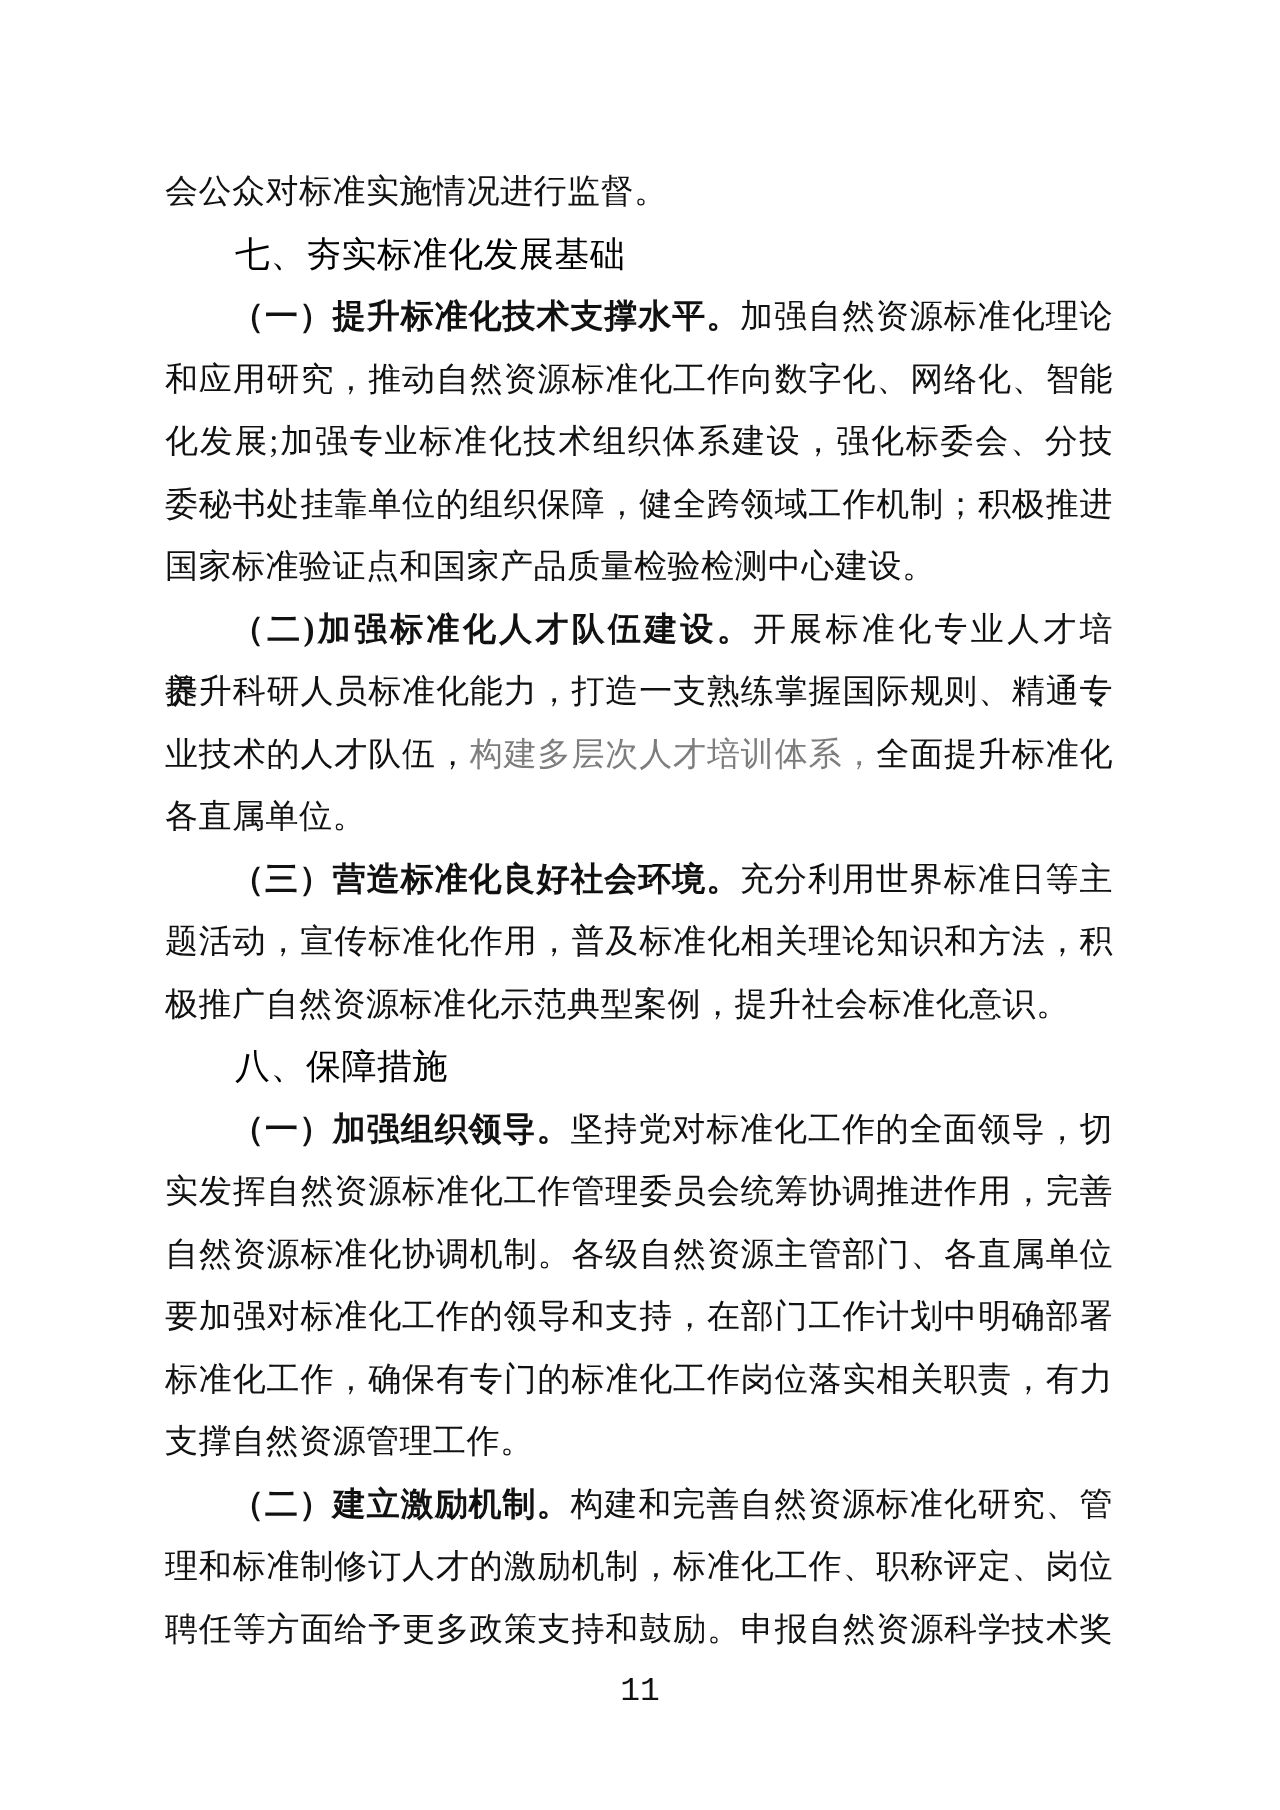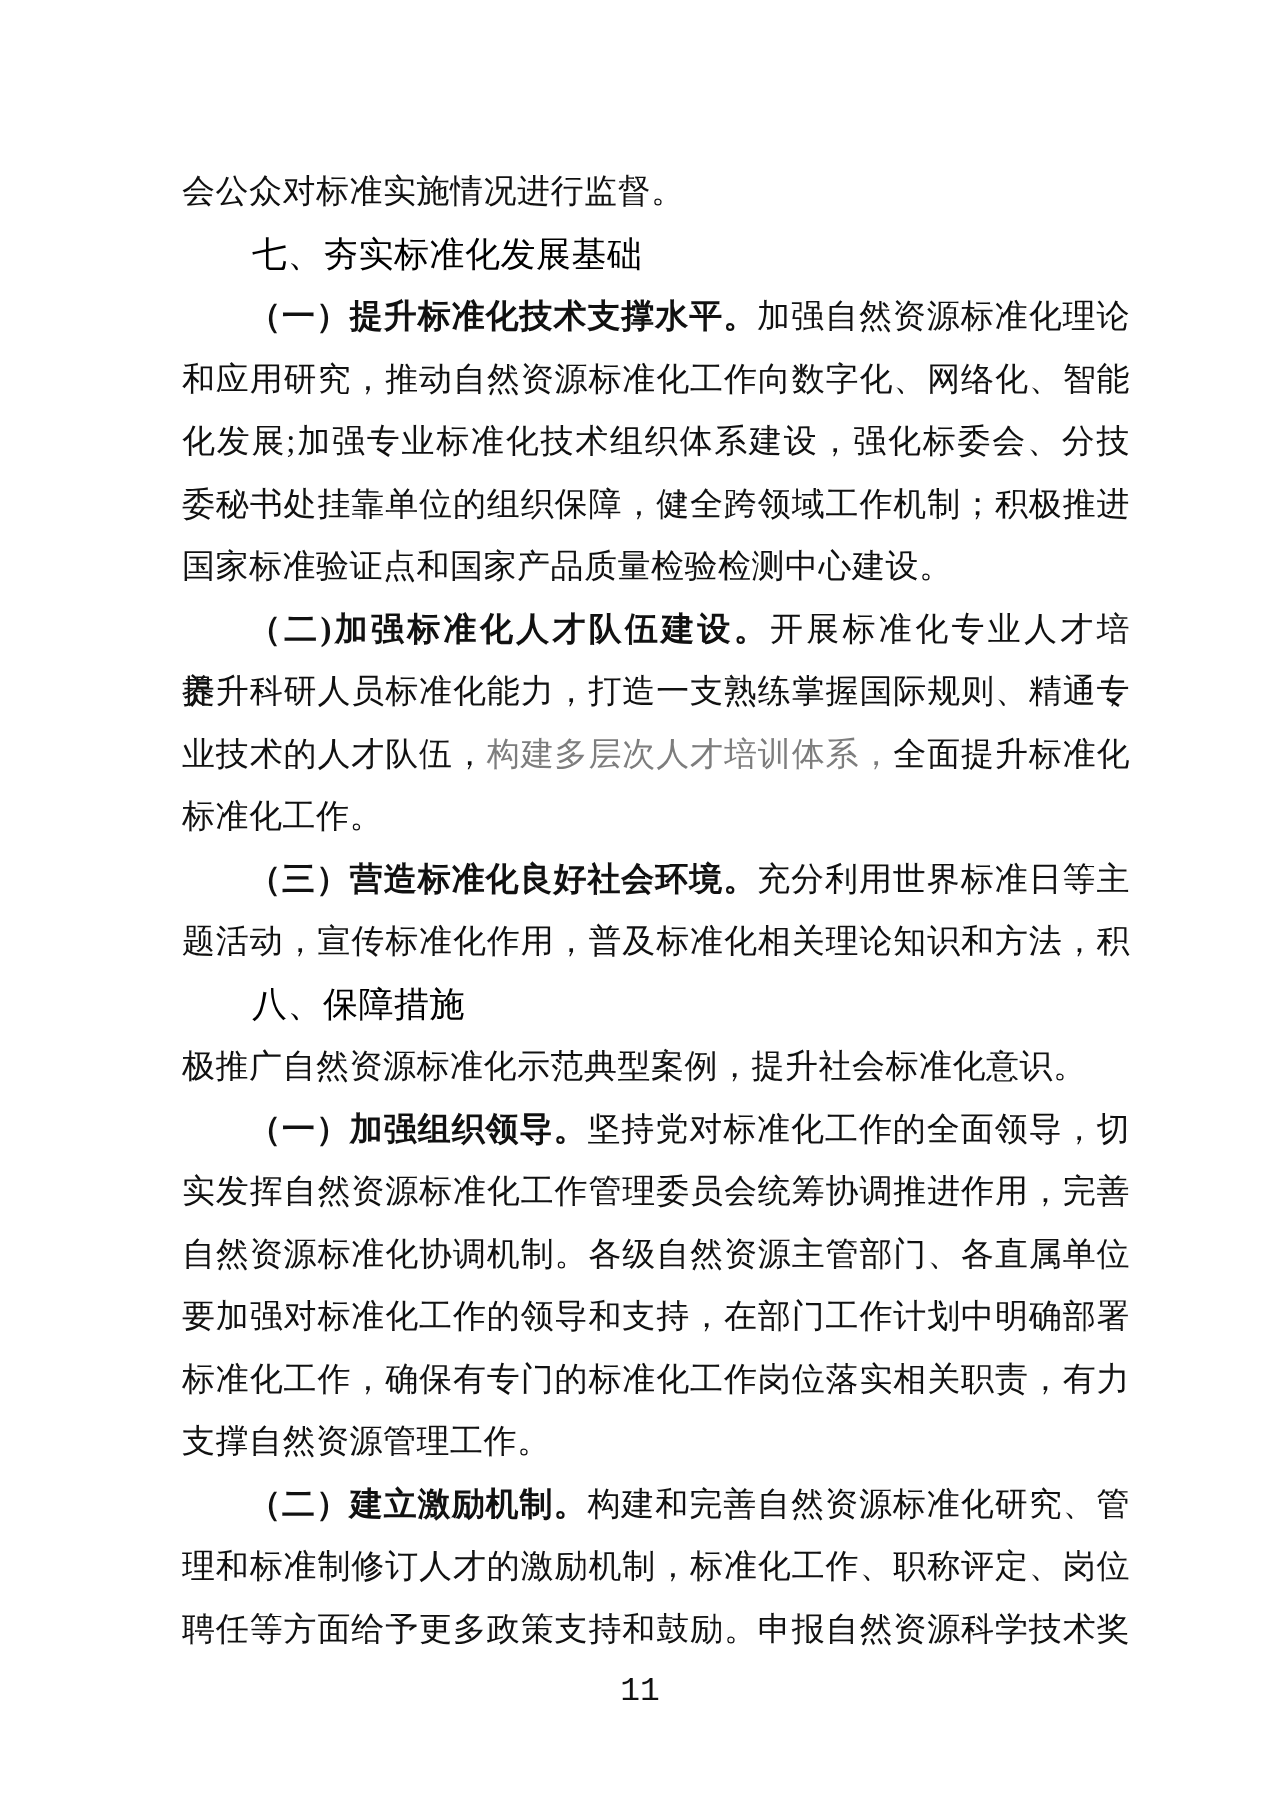--- a/index.html
+++ b/index.html
@@ -10,21 +10,21 @@
   #page {
     position: relative;
     width: 1280px;
     height: 1810px;
     background: var(--page-bg, #ffffff);
     overflow: hidden;
     font-family: "Liberation Serif", serif;
   }
   #text-lines {
     position: absolute;
-    left: 182px;
+    left: 165px;
     top: 160px;
     width: 948px;
   }
   .line {
     height: 62.5px;
     line-height: 62.5px;
     font-size: 33px;
     color: var(--ink, #111111);
     letter-spacing: 0.5px;
   }
@@ -68,25 +68,25 @@
       <div class="line"><span class="seg-normal">会公众对标准实施情况进行监督。</span></div>
       <div class="line indent heading"><span class="seg-heading">七、夯实标准化发展基础</span></div>
       <div class="line justify indent"><span class="seg-lead">（一）提升标准化技术支撑水平。</span><span class="seg-normal">加强自然资源标准化理论</span></div>
       <div class="line justify"><span class="seg-normal">和应用研究，推动自然资源标准化工作向数字化、网络化、智能</span></div>
       <div class="line justify"><span class="seg-normal">化发展;加强专业标准化技术组织体系建设，强化标委会、分技</span></div>
       <div class="line justify"><span class="seg-normal">委秘书处挂靠单位的组织保障，健全跨领域工作机制；积极推进</span></div>
       <div class="line"><span class="seg-normal">国家标准验证点和国家产品质量检验检测中心建设。</span></div>
       <div class="line justify indent"><span class="seg-lead">（二)加强标准化人才队伍建设。</span><span class="seg-normal">开展标准化专业人才培养，</span></div>
       <div class="line justify"><span class="seg-normal">提升科研人员标准化能力，打造一支熟练掌握国际规则、精通专</span></div>
       <div class="line justify"><span class="seg-normal">业技术的人才队伍，</span><span class="seg-gray">构建多层次人才培训体系，</span><span class="seg-normal">全面提升标准化</span></div>
-      <div class="line"><span class="seg-normal">标准化工作。</span></div>
+      <div class="line"><span class="seg-normal">各直属单位。</span></div>
       <div class="line justify indent"><span class="seg-lead">（三）营造标准化良好社会环境。</span><span class="seg-normal">充分利用世界标准日等主</span></div>
       <div class="line justify"><span class="seg-normal">题活动，宣传标准化作用，普及标准化相关理论知识和方法，积</span></div>
+      <div class="line"><span class="seg-normal">极推广自然资源标准化示范典型案例，提升社会标准化意识。</span></div>
       <div class="line indent heading"><span class="seg-heading">八、保障措施</span></div>
-      <div class="line"><span class="seg-normal">极推广自然资源标准化示范典型案例，提升社会标准化意识。</span></div>
       <div class="line justify indent"><span class="seg-lead">（一）加强组织领导。</span><span class="seg-normal">坚持党对标准化工作的全面领导，切</span></div>
       <div class="line justify"><span class="seg-normal">实发挥自然资源标准化工作管理委员会统筹协调推进作用，完善</span></div>
       <div class="line justify"><span class="seg-normal">自然资源标准化协调机制。各级自然资源主管部门、各直属单位</span></div>
       <div class="line justify"><span class="seg-normal">要加强对标准化工作的领导和支持，在部门工作计划中明确部署</span></div>
       <div class="line justify"><span class="seg-normal">标准化工作，确保有专门的标准化工作岗位落实相关职责，有力</span></div>
       <div class="line"><span class="seg-normal">支撑自然资源管理工作。</span></div>
       <div class="line justify indent"><span class="seg-lead">（二）建立激励机制。</span><span class="seg-normal">构建和完善自然资源标准化研究、管</span></div>
       <div class="line justify"><span class="seg-normal">理和标准制修订人才的激励机制，标准化工作、职称评定、岗位</span></div>
       <div class="line justify"><span class="seg-normal">聘任等方面给予更多政策支持和鼓励。申报自然资源科学技术奖</span></div>
     </div>

